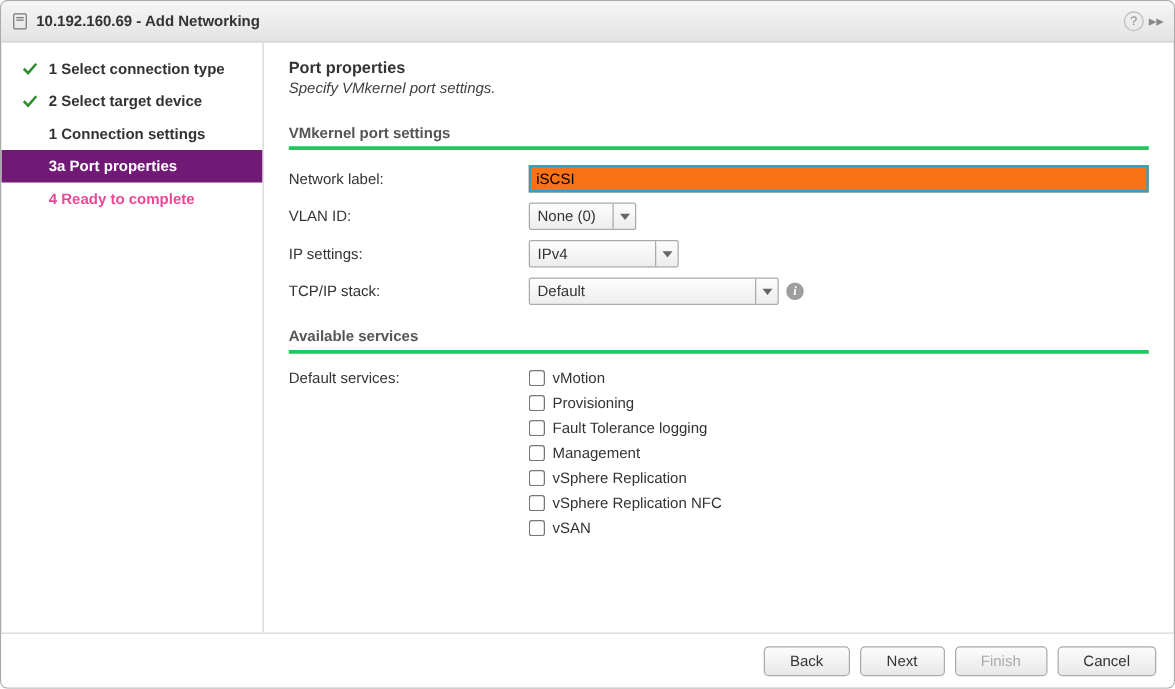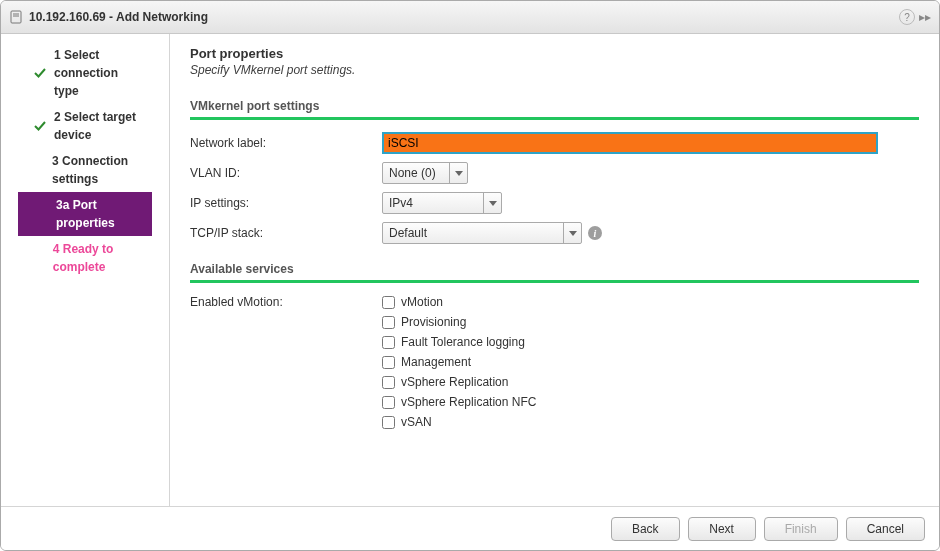--- a/index.html
+++ b/index.html
@@ -41,23 +41,23 @@
 }
 .titlebar .right-icons { display:flex; align-items:center; gap:4px; }
 .titlebar .right-icons span { color:#888; }
 
 .body {
   flex: 1;
   display: flex;
   min-height: 0;
 }
 .sidebar {
-  width: 169px;
+  width: 210px;
   border-right: 1px solid #d5d5d5;
-  padding: 8px 17px;
+  padding: 8px 0;
   overflow: hidden;
 }
 .step {
   display: flex;
   align-items: center;
   padding: 4px 10px 4px 16px;
   font-size: 12px;
   line-height: 18px;
   gap: 8px;
   cursor: default;
@@ -225,21 +225,21 @@
       <div class="step completed">
         <span class="check">
           <svg width="12" height="12" viewBox="0 0 12 12">
               <path d="M1 6 L4.5 9.5 L11 2" stroke="#2e8b2e" stroke-width="2" fill="none"></path>
             </svg>
         </span>
         <span>2  Select target device</span>
       </div>
       <div class="step current-parent">
         <span class="stepnum-spacer"></span>
-        <span>3  Connection settings</span>
+        <span>1  Connection settings</span>
       </div>
       <div class="step sub active">
         <span>3a  Port properties</span>
       </div>
       <div class="step future">
         <span class="stepnum-spacer"></span>
         <span>4  Ready to complete</span>
       </div>
     </div>
 
@@ -275,21 +275,21 @@
         <div class="select wide">
           <span class="value">Default</span>
           <span class="arrow"></span>
         </div>
         <span class="info-icon">i</span>
       </div>
 
       <div class="section-header" style="margin-top:18px;">Available services</div>
 
       <div class="services">
-        <div class="lbl">Enabled vMotion:</div>
+        <div class="lbl">Default services:</div>
         <div class="checks">
           <label class="chk">
               <input type="checkbox" style="">
               <span>vMotion</span>
             </label>
           <label class="chk">
               <input type="checkbox" style="">
               <span>Provisioning</span>
             </label>
           <label class="chk">

